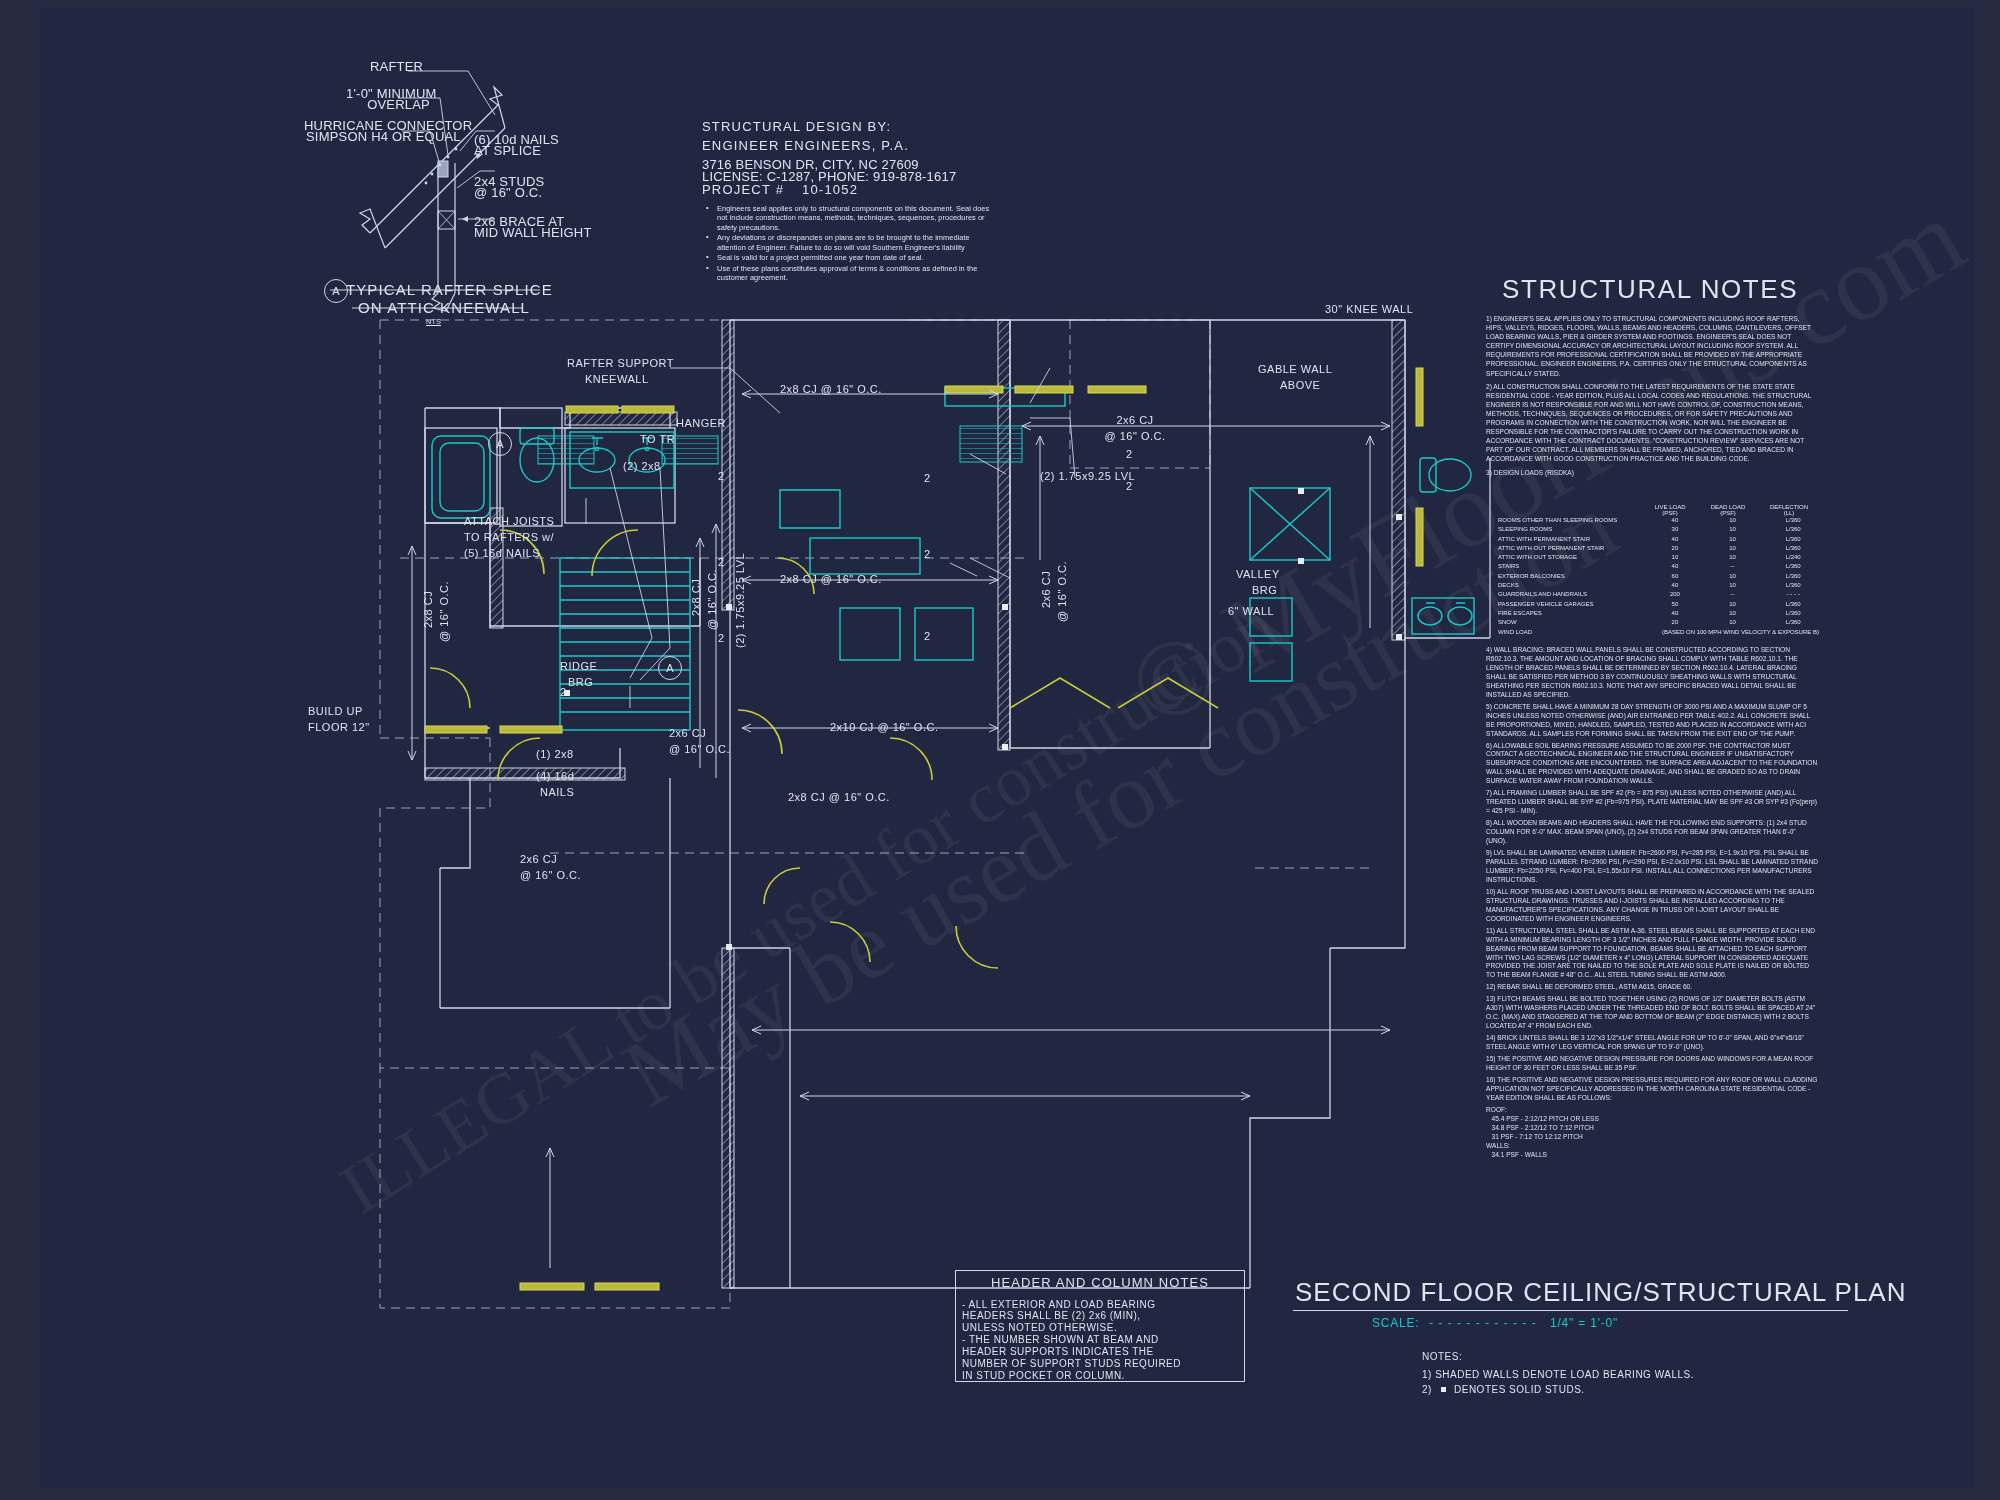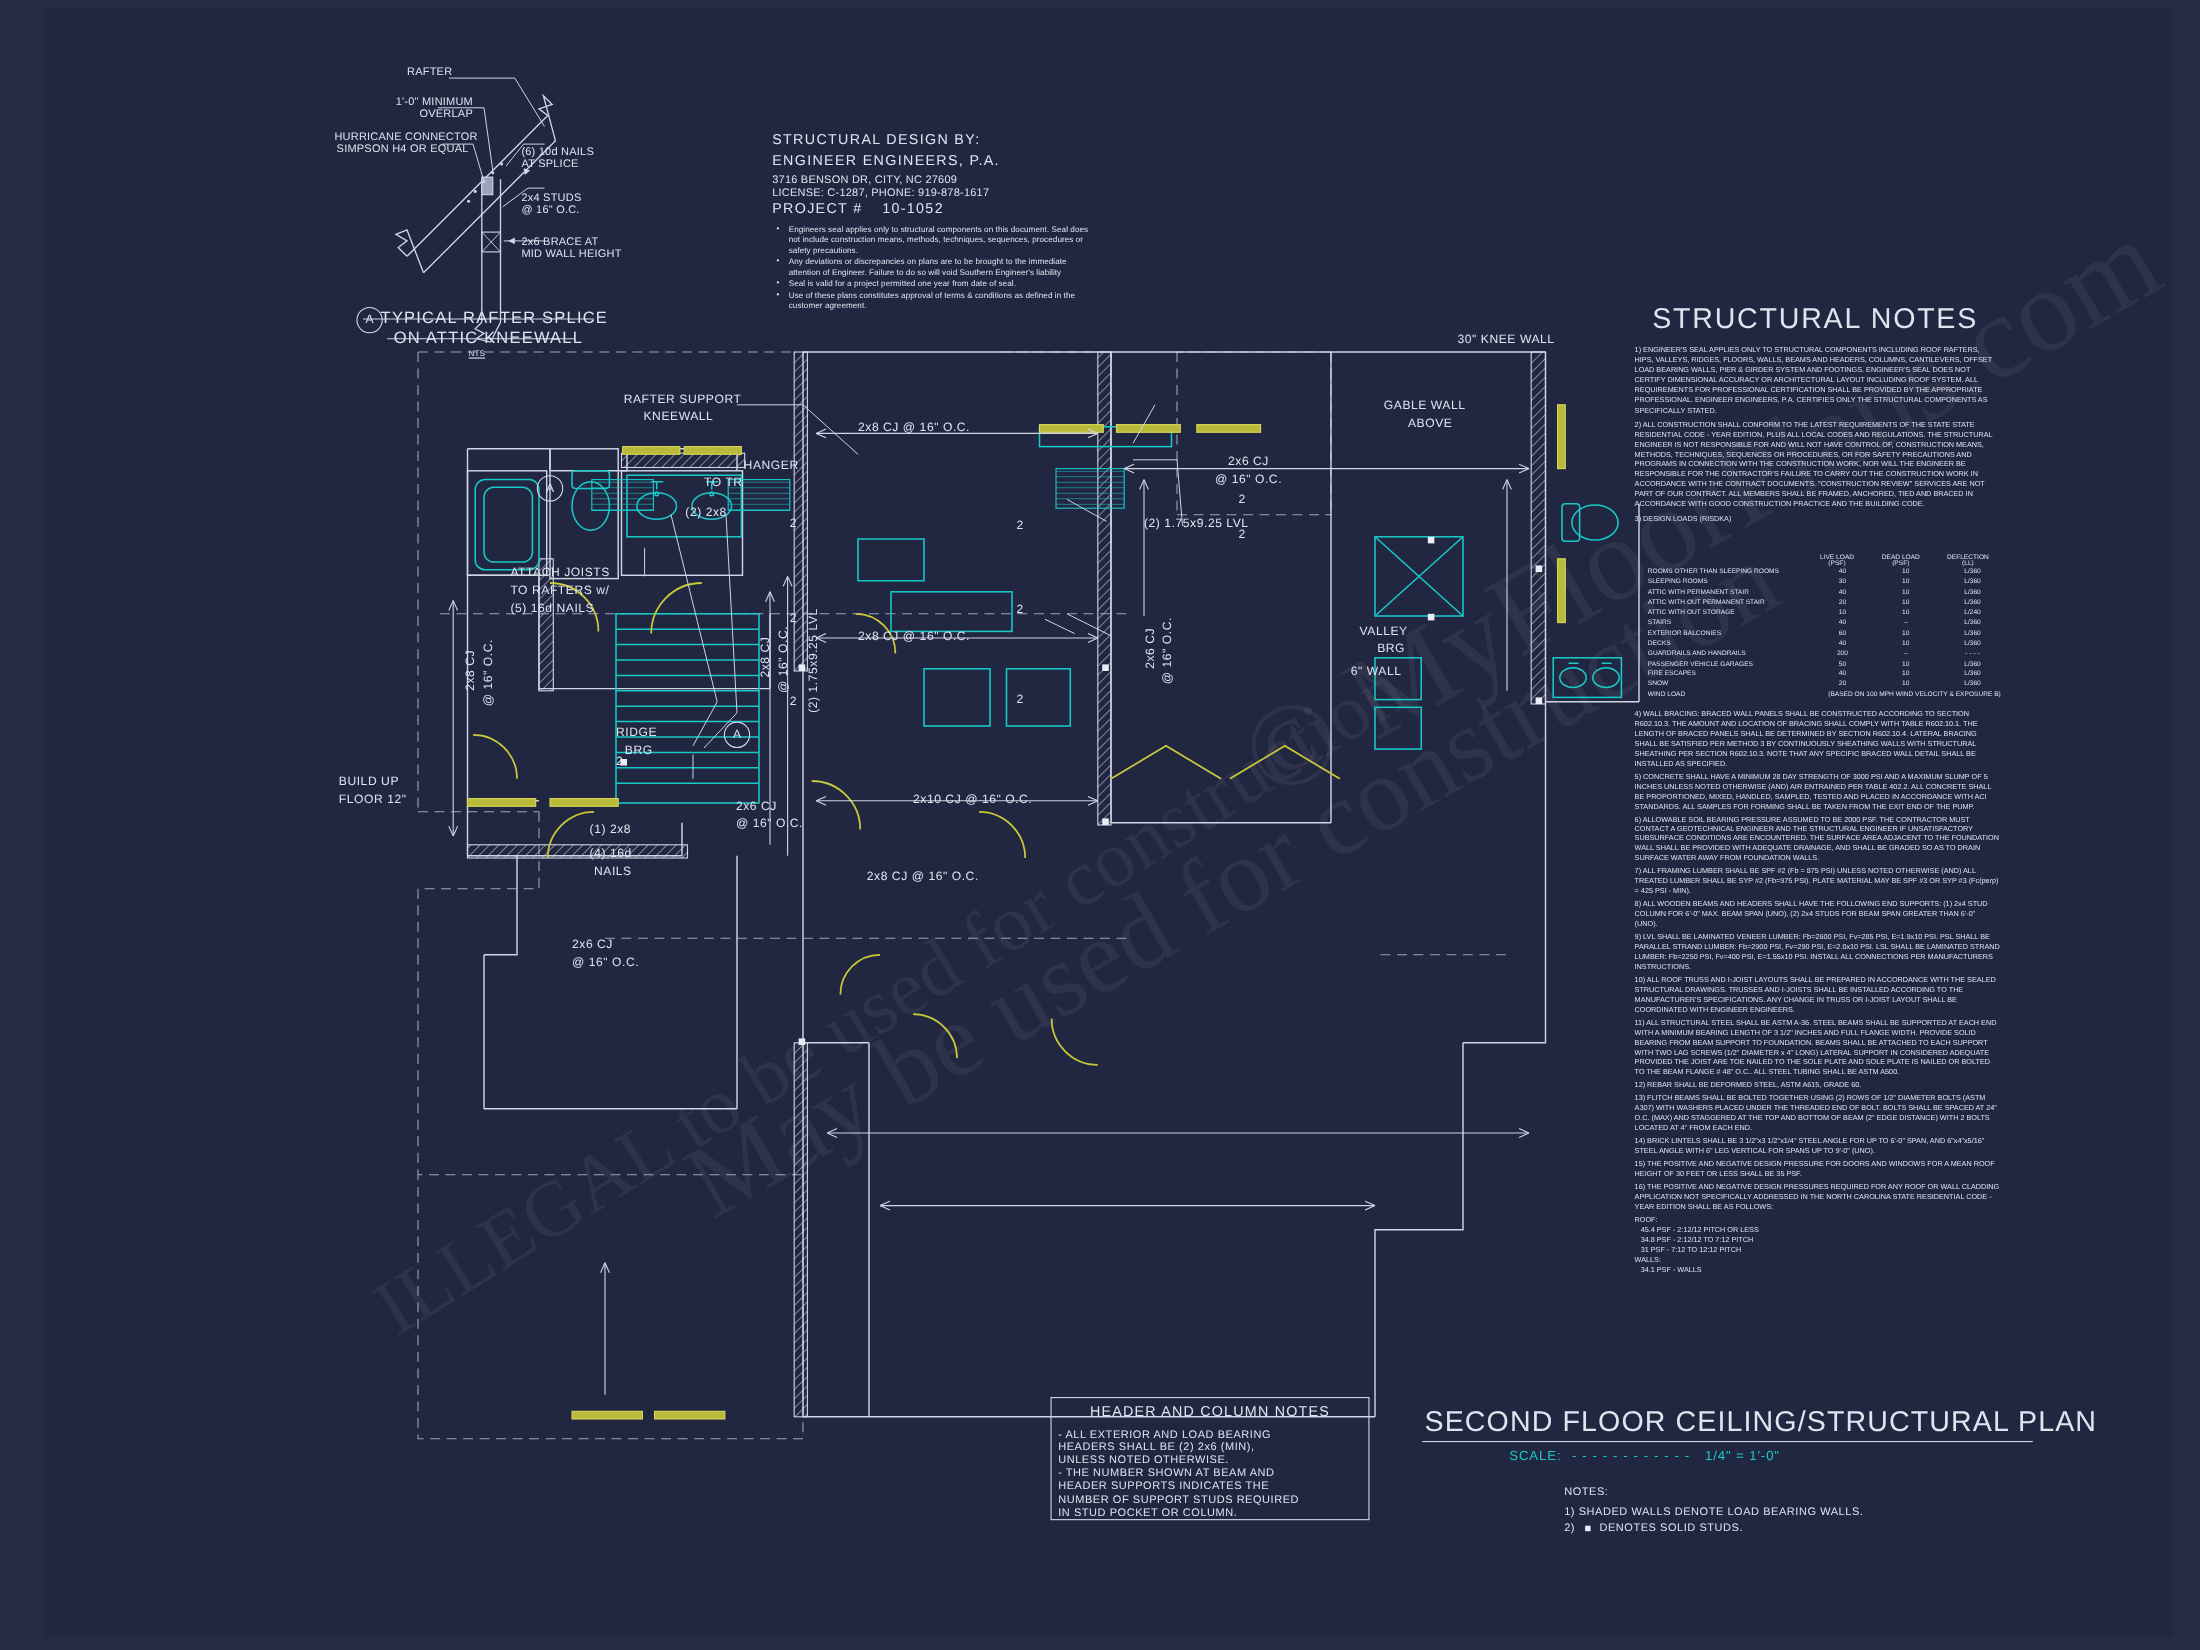--- a/index.html
+++ b/index.html
@@ -15,21 +15,21 @@
   .wm3{left:620px;top:1010px;font-size:96px;transform:rotate(-30deg);transform-origin:left bottom;}
 
   
   .t{position:absolute;color:#dfe4ef;font-family:"Liberation Sans",sans-serif;
      letter-spacing:.5px;white-space:pre;line-height:1.12;}
   .tc{color:#19c9c9;}
   .ctr{text-align:center;}
   .ul{}
   .bigttl{font-size:26px;letter-spacing:1.6px;}
   .ttl{font-size:15px;letter-spacing:1.1px;}
-  .sm{font-size:10px;letter-spacing:.2px;}
+  .sm{font-size:13px;letter-spacing:.2px;}
   .xs{font-size:7.4px;letter-spacing:.05px;}
   .xxs{font-size:6.6px;letter-spacing:0px;}
   .md{font-size:11px;}
   .lg{font-size:13px;}
 
   .vert{transform:rotate(-90deg);transform-origin:left top;}
 
   
   .ln{position:absolute;background:#cfd6e6;}
   .h1{height:1px;}

